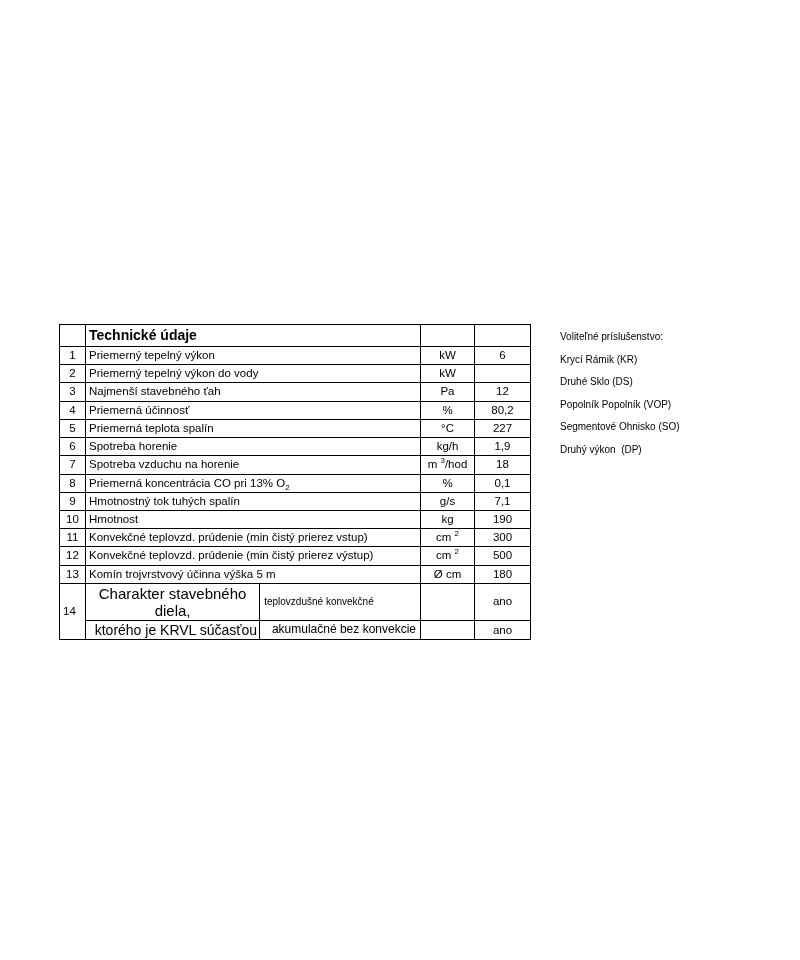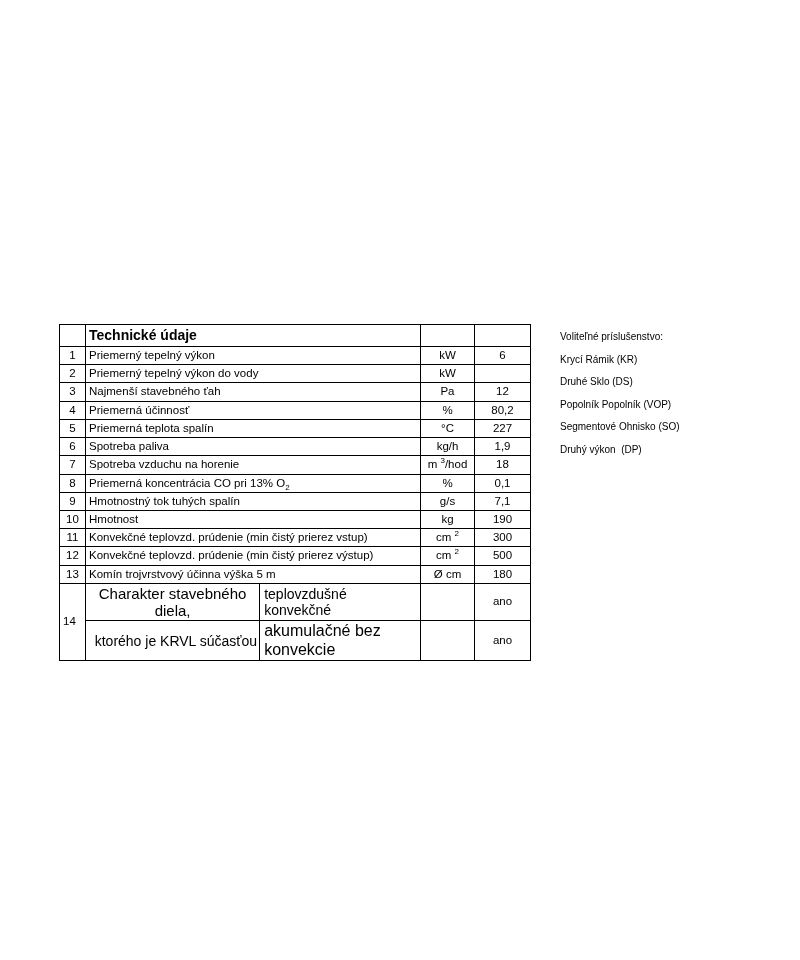--- a/index.html
+++ b/index.html
@@ -139,21 +139,21 @@
           <td class="c-val">80,2</td>
         </tr>
         <tr>
           <td class="c-num">5</td>
           <td class="c-desc">Priemerná teplota spalín</td>
           <td class="c-unit">°C</td>
           <td class="c-val">227</td>
         </tr>
         <tr>
           <td class="c-num">6</td>
-          <td class="c-desc">Spotreba paliva</td>
+          <td class="c-desc">Spotreba horenie</td>
           <td class="c-unit">kg/h</td>
           <td class="c-val">1,9</td>
         </tr>
         <tr>
           <td class="c-num">7</td>
           <td class="c-desc">Spotreba vzduchu na horenie</td>
           <td class="c-unit">m <sup>3</sup>/hod</td>
           <td class="c-val">18</td>
         </tr>
         <tr>
@@ -193,35 +193,35 @@
           <td class="c-val">180</td>
         </tr>
 
         <tr>
           <td class="c-num row14-label" rowspan="2">14</td>
           <td class="c-desc" style="padding:0;">
             <table style="border-collapse:collapse;width:100%;table-layout:fixed;">
               <tbody>
                   <tr>
                 <td style="border:none;border-right:1px solid #000;width:52%;text-align:center;padding:1px 2px;font-size:15px;">Charakter stavebného diela,</td>
-                <td style="border:none;text-align:left;padding:1px 4px;font-size:14px;">teplovzdušné konvekčné</td>
+                <td style="border:none;text-align:left;padding:1px 4px;font-size:10px;">teplovzdušné konvekčné</td>
               </tr>
             </tbody>
               </table>
           </td>
           <td class="c-unit"></td>
           <td class="c-val">ano</td>
         </tr>
         <tr>
           <td class="c-desc" style="padding:0;">
             <table style="border-collapse:collapse;width:100%;table-layout:fixed;">
               <tbody>
                   <tr>
                 <td style="border:none;border-right:1px solid #000;width:52%;text-align:right;padding:1px 2px;font-size:14px;">ktorého je KRVL súčasťou</td>
-                <td style="border:none;text-align:left;padding:1px 4px;font-size:16px;">akumulačné bez konvekcie</td>
+                <td style="border:none;text-align:right;padding:1px 4px;font-size:12px;">akumulačné bez konvekcie</td>
               </tr>
             </tbody>
               </table>
           </td>
           <td class="c-unit"></td>
           <td class="c-val">ano</td>
         </tr>
       </tbody>
     </table>
   </div>

